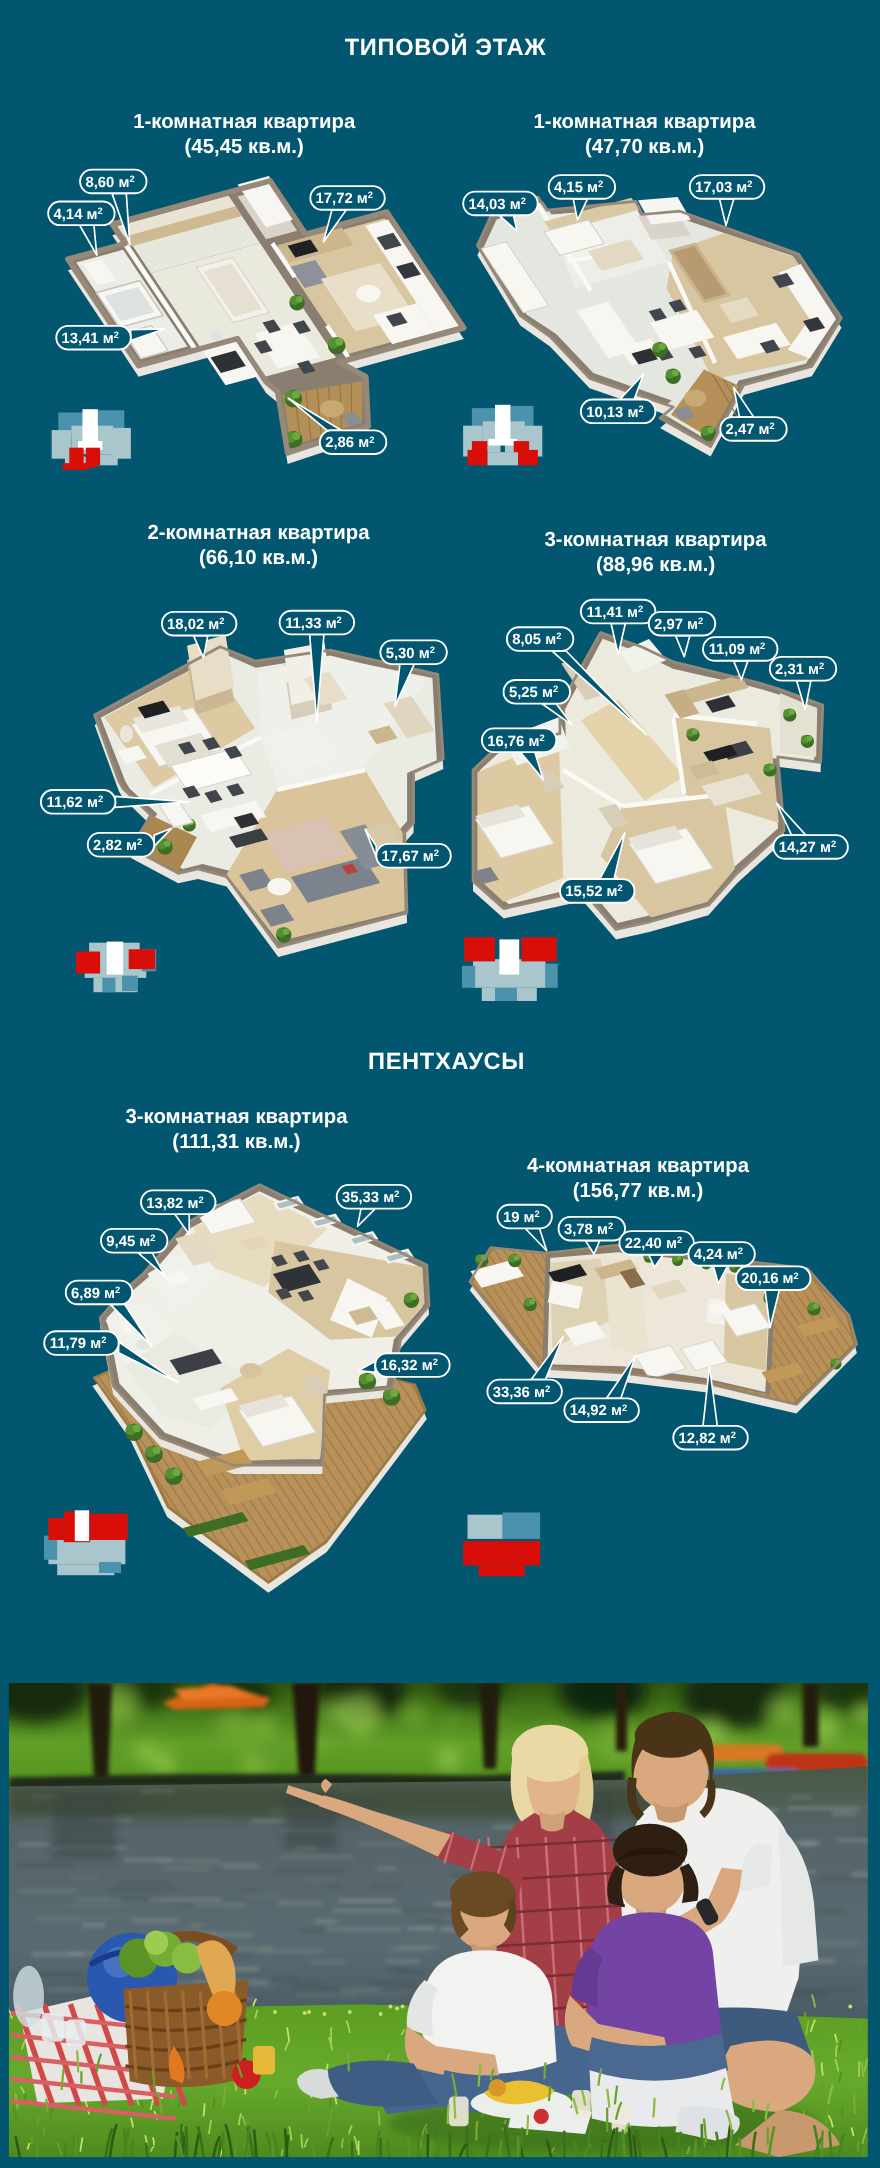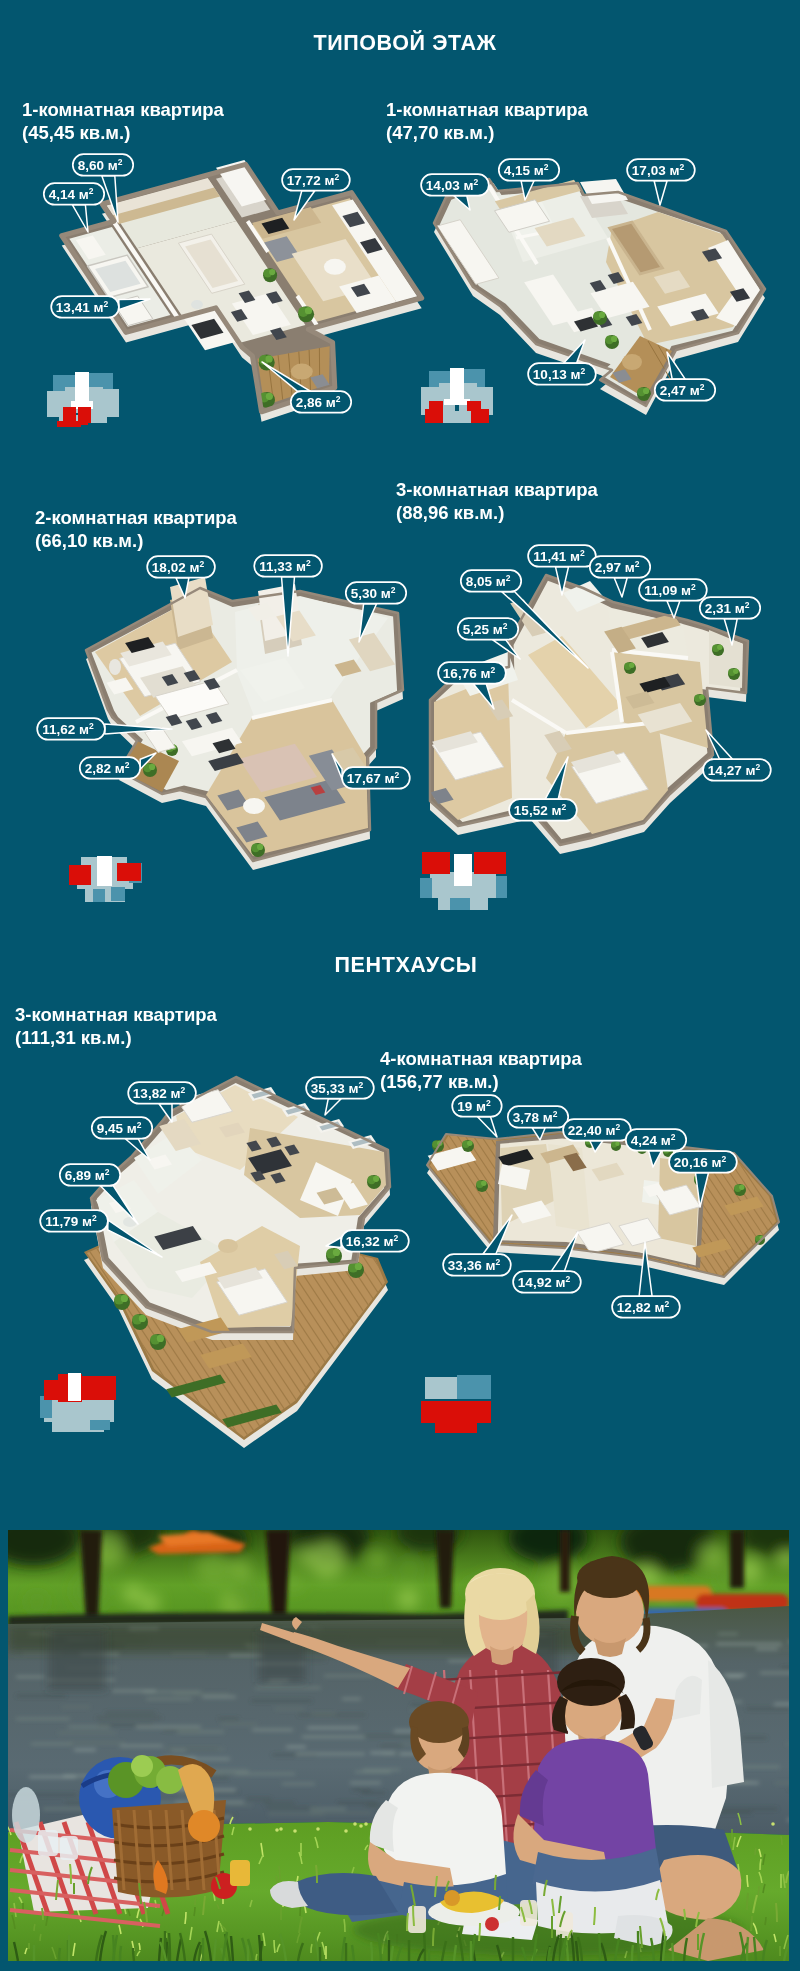--- a/index.html
+++ b/index.html
@@ -1,30 +1,30 @@
 <!DOCTYPE html>
 <html><head>
 <meta charset="utf-8">
 <style>
 html,body{margin:0;padding:0;}
 body{width:800px;height:1971px;background:#03566F;font-family:"Liberation Sans",sans-serif;position:relative;overflow:hidden;}
-.hdr{position:absolute;color:#fff;font-weight:bold;line-height:22.5px;font-size:18.5px;}
+.hdr{position:absolute;color:#fff;font-weight:bold;text-align:center;line-height:22.5px;font-size:18.5px;}
 .t1{position:absolute;color:#fff;font-weight:bold;font-size:21.5px;letter-spacing:0.6px;text-align:center;width:800px;}
 svg{position:absolute;overflow:visible;}
 </style>
 </head>
 <body>
 
 <div class="t1" style="top:31px;left:5px;">ТИПОВОЙ ЭТАЖ</div>
 
 <div class="hdr" style="left:22px;top:99px;width:400px;">1-комнатная квартира<br>(45,45 кв.м.)</div>
 
 <div class="hdr" style="left:386px;top:99px;width:400px;">1-комнатная квартира<br>(47,70 кв.м.)</div>
 
-<div class="hdr" style="left:35px;top:507px;width:400px;">2-комнатная квартира<br>(66,10 кв.м.)</div>
+<div class="hdr" style="left:35px;top:473px;width:400px;">2-комнатная квартира<br>(66,10 кв.м.)</div>
 
 <div class="hdr" style="left:396px;top:479px;width:400px;">3-комнатная квартира<br>(88,96 кв.м.)</div>
 
 <div class="t1" style="top:953px;left:6px;">ПЕНТХАУСЫ</div>
 
 <div class="hdr" style="left:15px;top:1004px;width:400px;">3-комнатная квартира<br>(111,31 кв.м.)</div>
 
 <div class="hdr" style="left:380px;top:1048px;width:400px;">4-комнатная квартира<br>(156,77 кв.м.)</div>
 
 <svg style="left:0;top:0;" width="800" height="470" viewBox="0 0 800 470">

